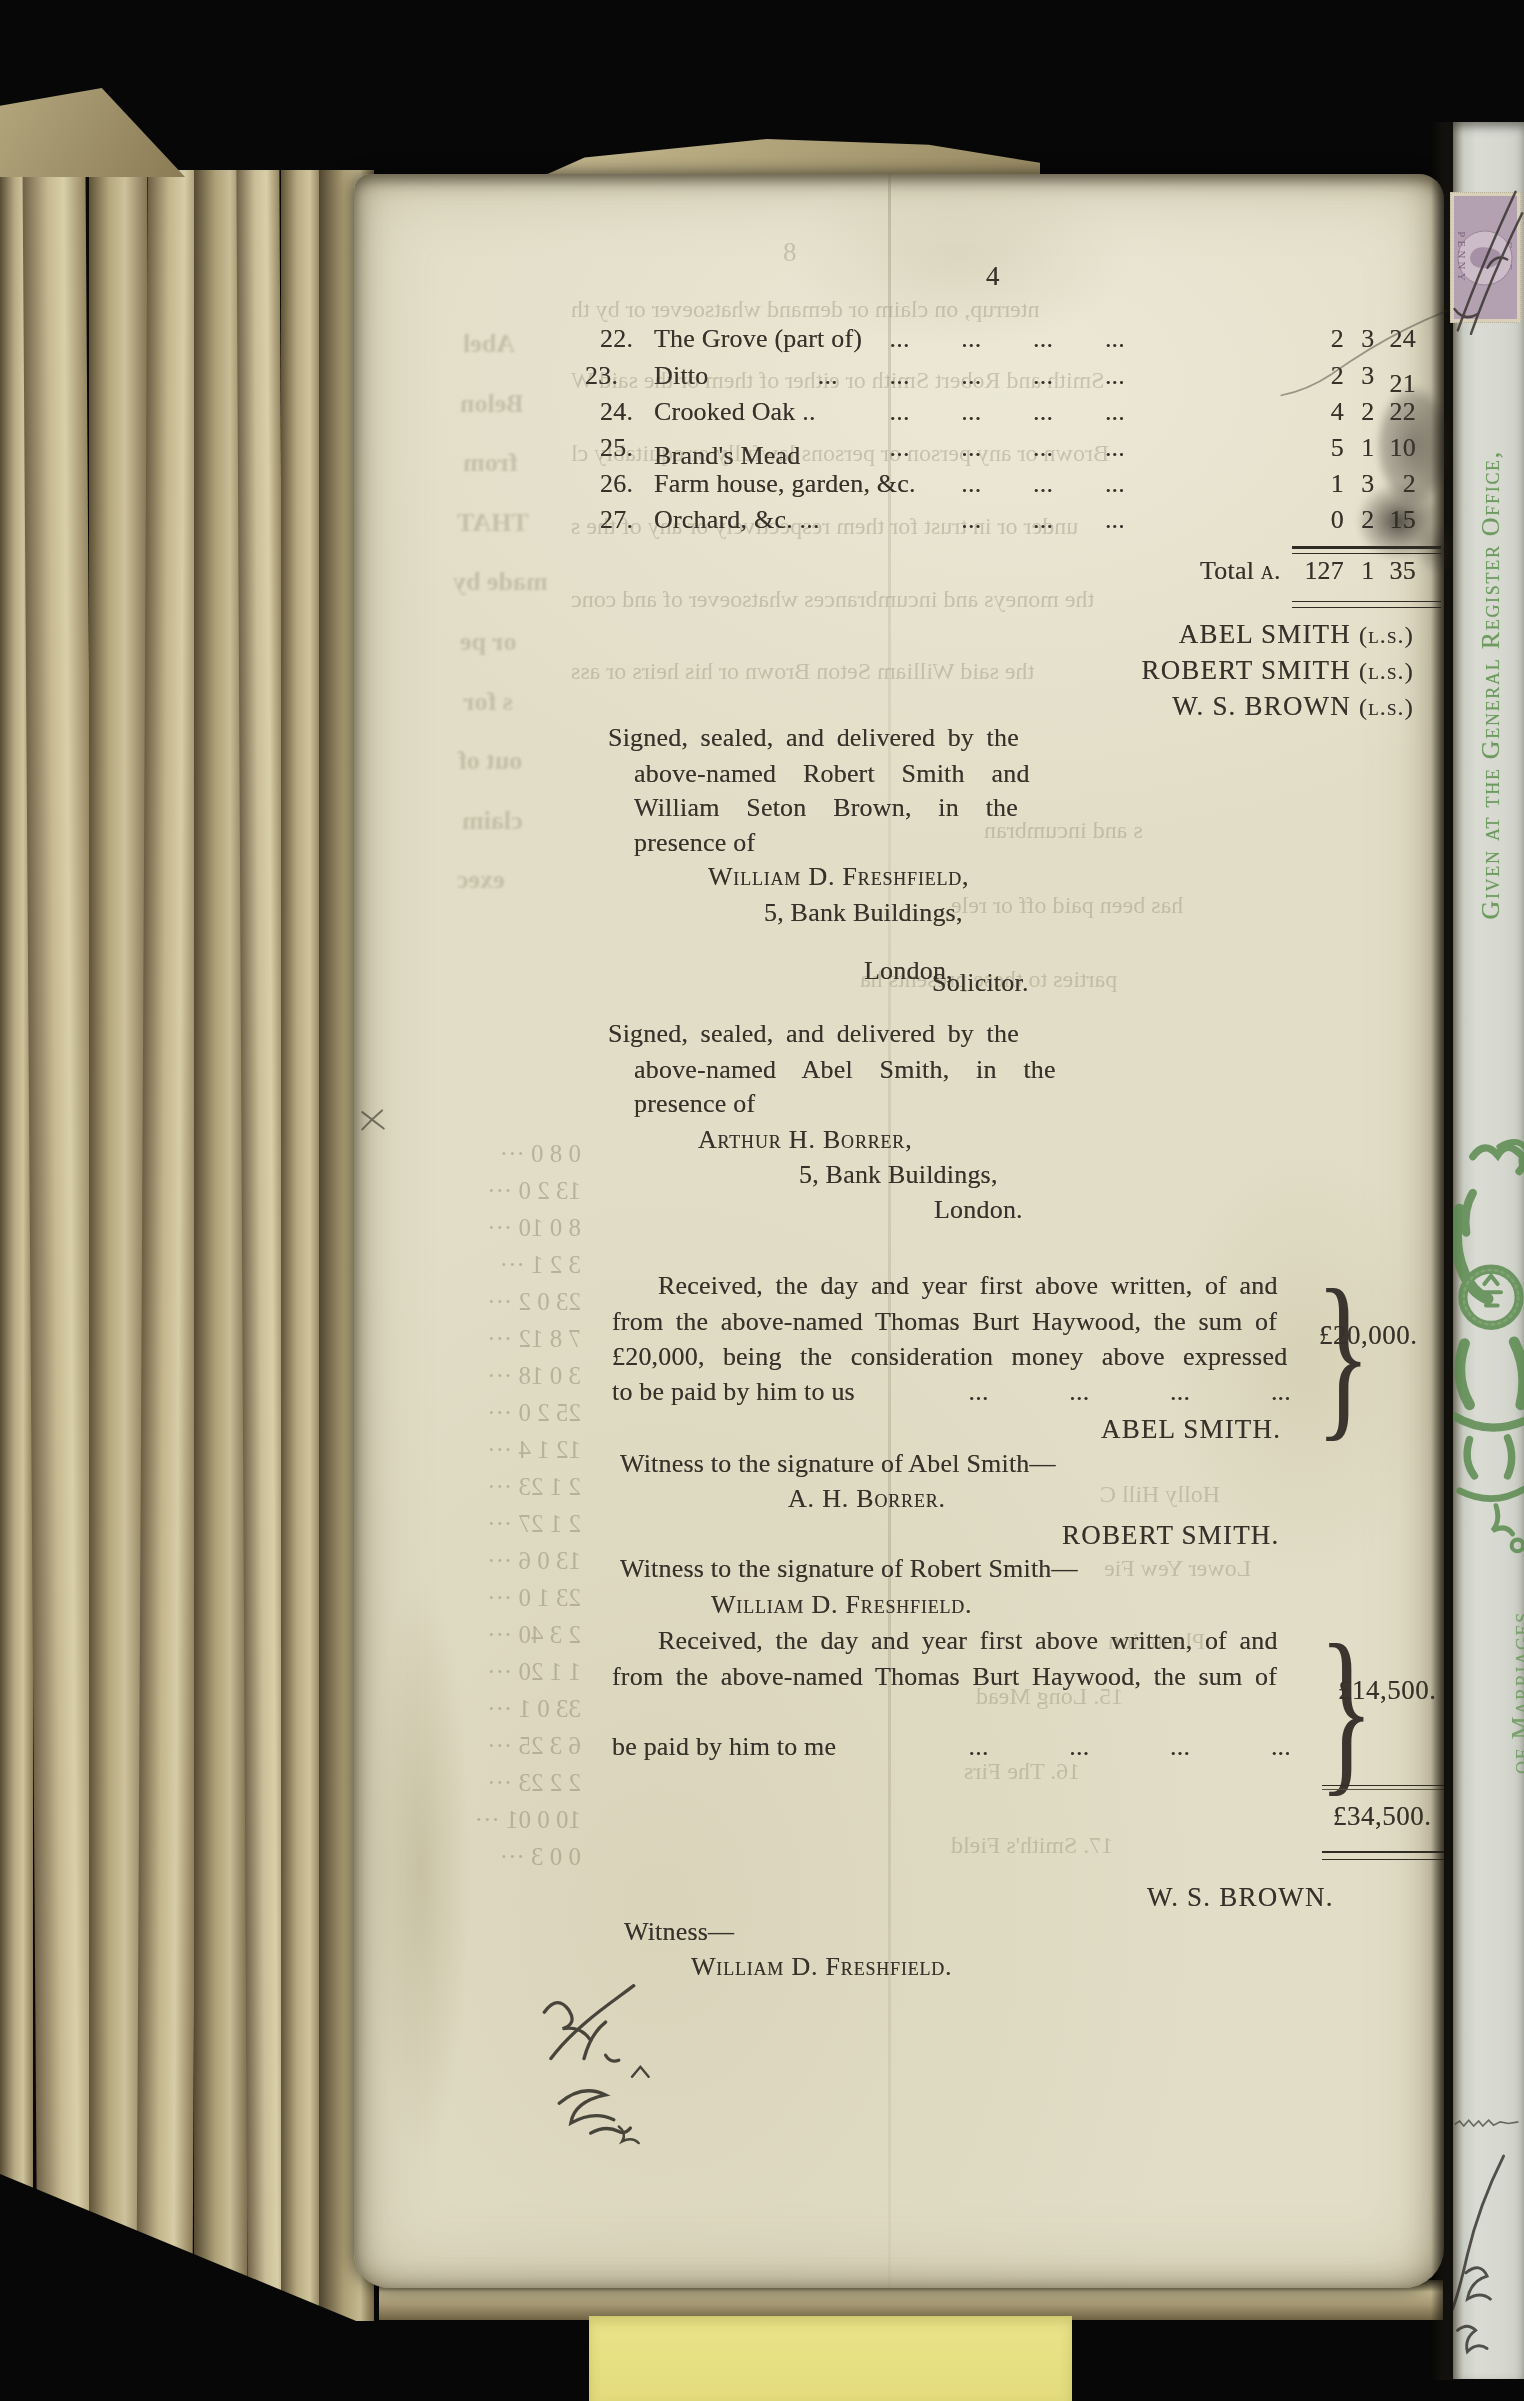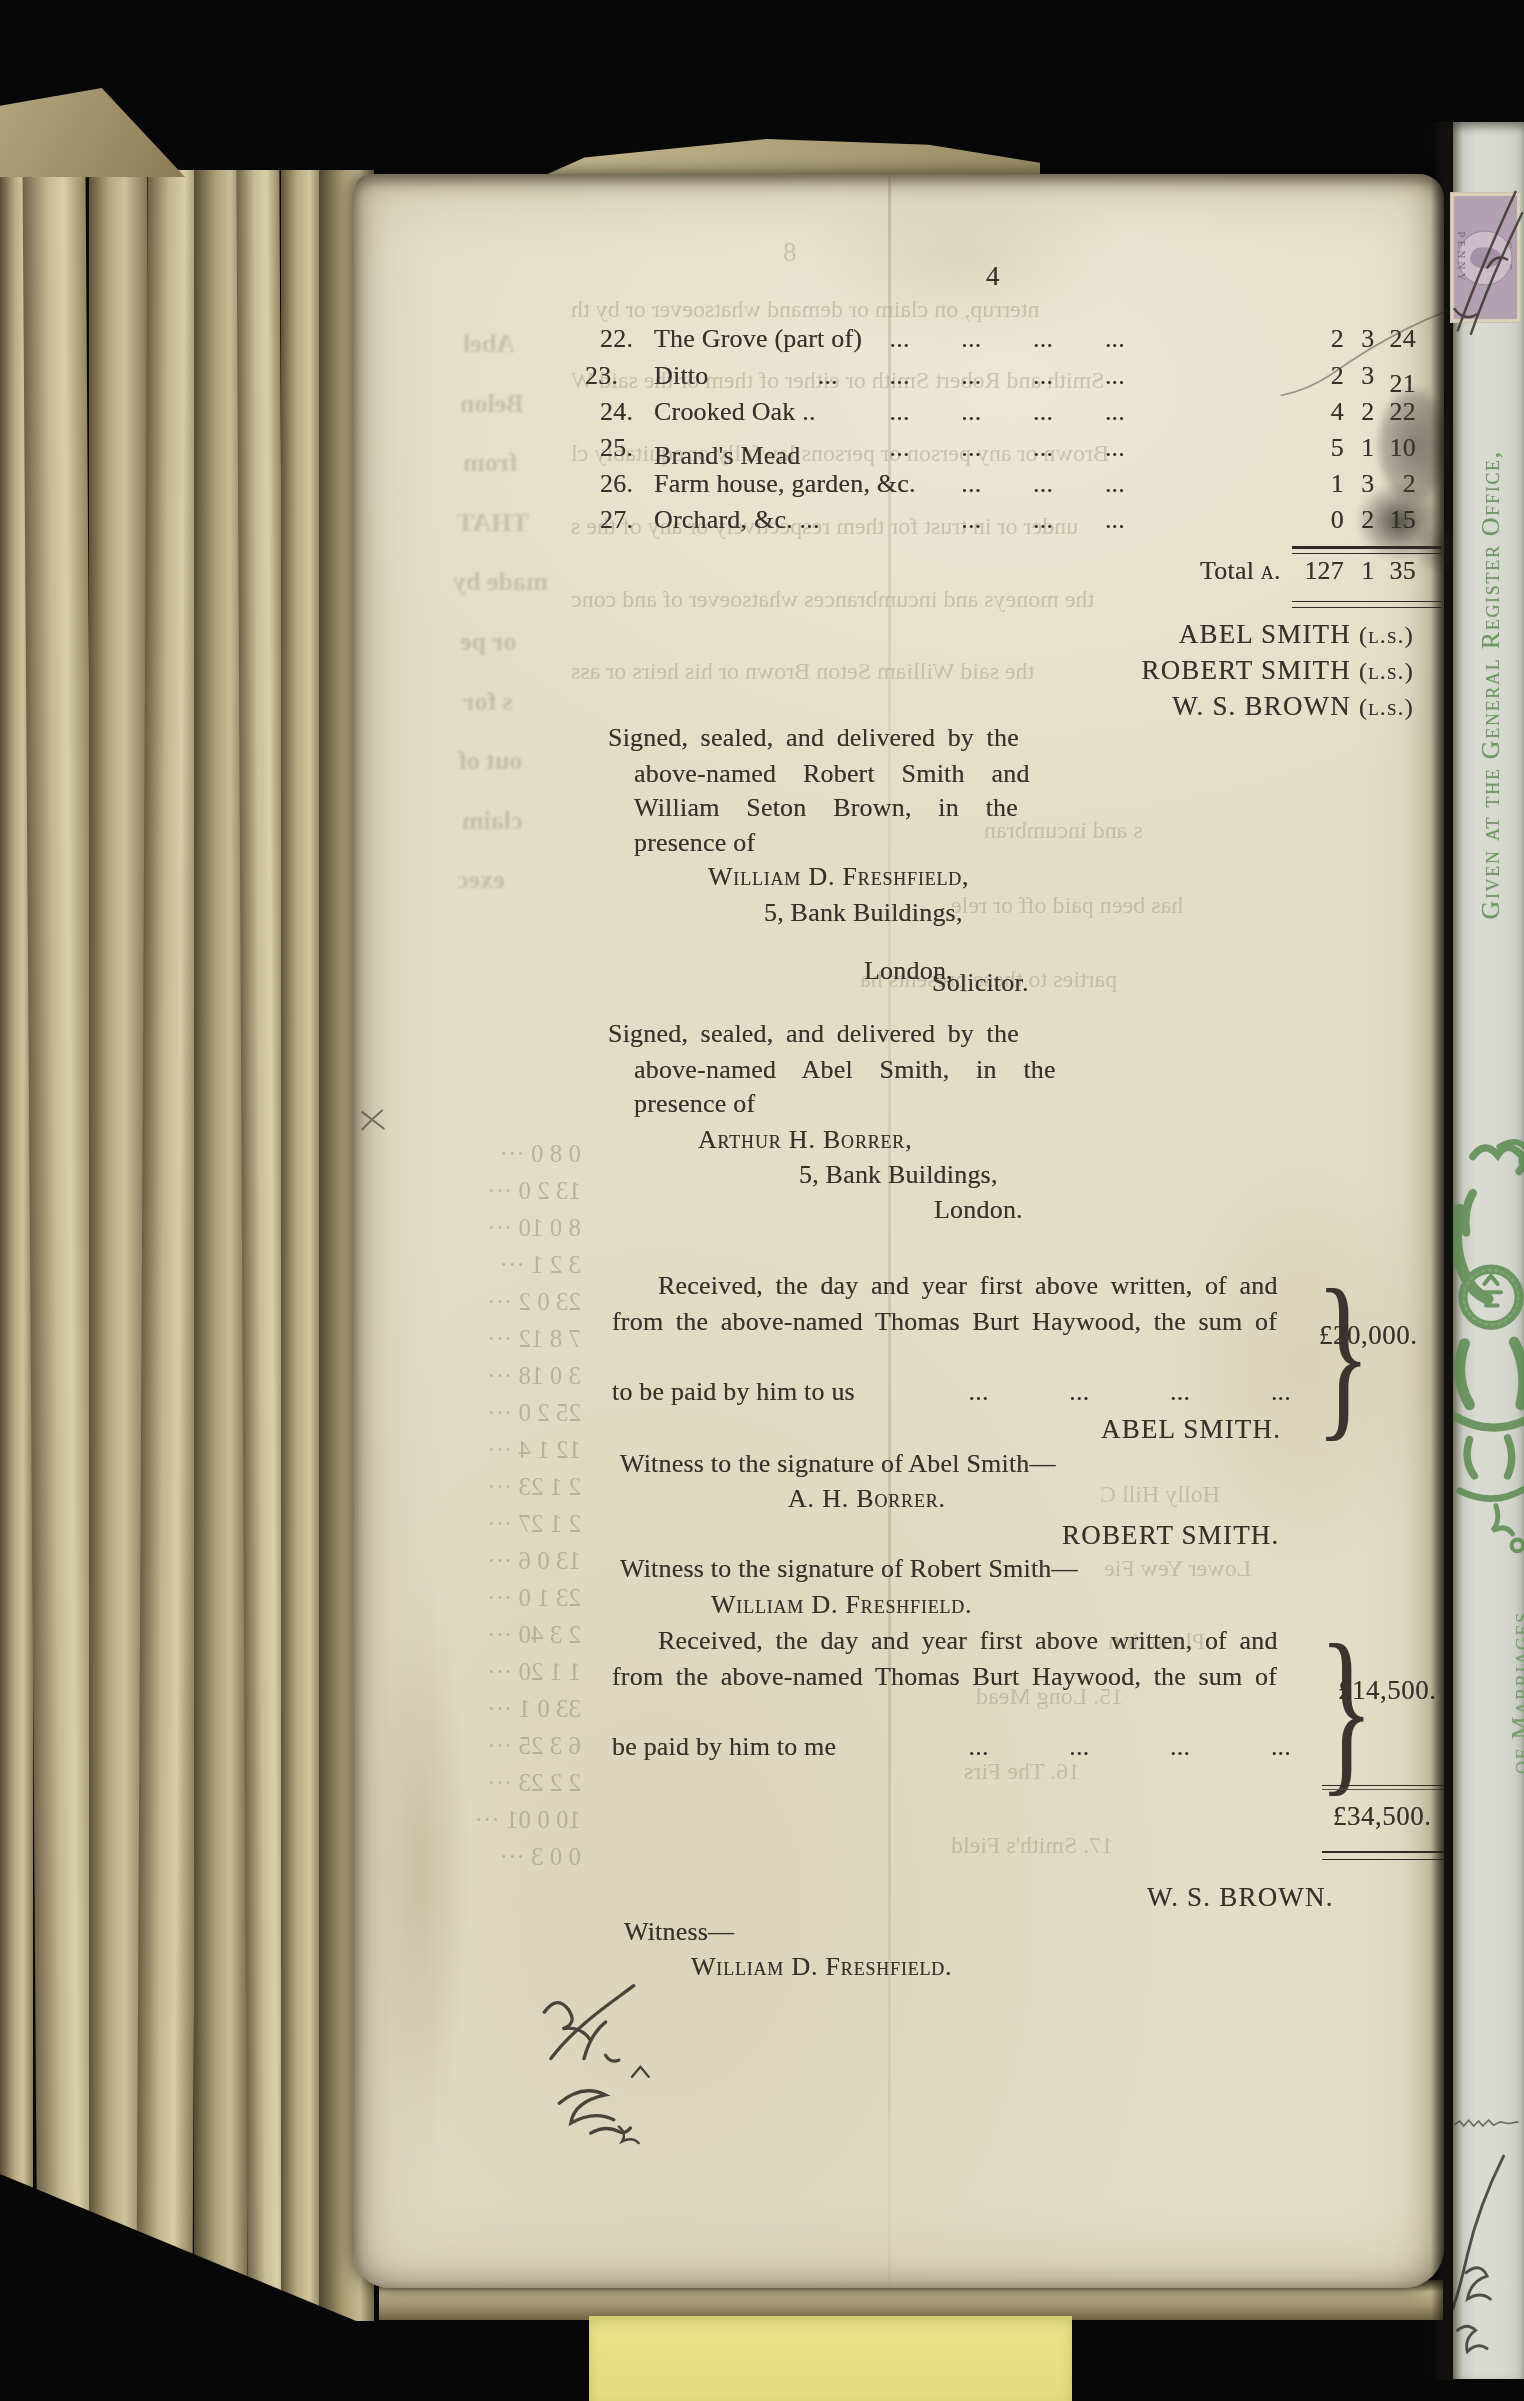--- a/index.html
+++ b/index.html
@@ -220,20 +220,21 @@
 
   <div class="t w1" style="left:608px;top:1019px;">Signed, sealed, and delivered by the</div>
   <div class="t w3" style="left:634px;top:1055px;">above-named Abel Smith, in the</div>
   <div class="t" style="left:634px;top:1089px;">presence of</div>
   <div class="t sc" style="left:698px;top:1125px;letter-spacing:0.8px;">Arthur H. Borrer,</div>
   <div class="t" style="left:799px;top:1160px;">5, Bank Buildings,</div>
   <div class="t" style="left:934px;top:1195px;">London.</div>
 
   <div class="t w1" style="left:658px;top:1271px;">Received, the day and year first above written, of and</div>
   <div class="t w1" style="left:612px;top:1307px;">from the above-named Thomas Burt Haywood, the sum of</div>
+  <div class="t w2" style="left:612px;top:1342px;">£20,000, being the consideration money above expressed</div>
   <div class="t" style="left:612px;top:1377px;">to be paid by him to us</div>
   <div class="t" style="left:935px;top:1377px;width:356px;text-align:right;word-spacing:74px;">... ... ... ...</div>
   <div class="brace" style="left:1299px;top:1261px;">}</div>
   <div class="t big" style="left:1283px;top:1320px;margin-left:36px;">£20,000.</div>
   <div class="t big" style="left:1101px;top:1414px;letter-spacing:1.2px;">ABEL SMITH.</div>
 
   <div class="t" style="left:620px;top:1449px;">Witness to the signature of Abel Smith—</div>
   <div class="t sc" style="left:788px;top:1484px;letter-spacing:0.8px;">A. H. Borrer.</div>
   <div class="t big" style="left:1062px;top:1520px;letter-spacing:1.2px;">ROBERT SMITH.</div>
   <div class="t" style="left:620px;top:1554px;">Witness to the signature of Robert Smith—</div>

